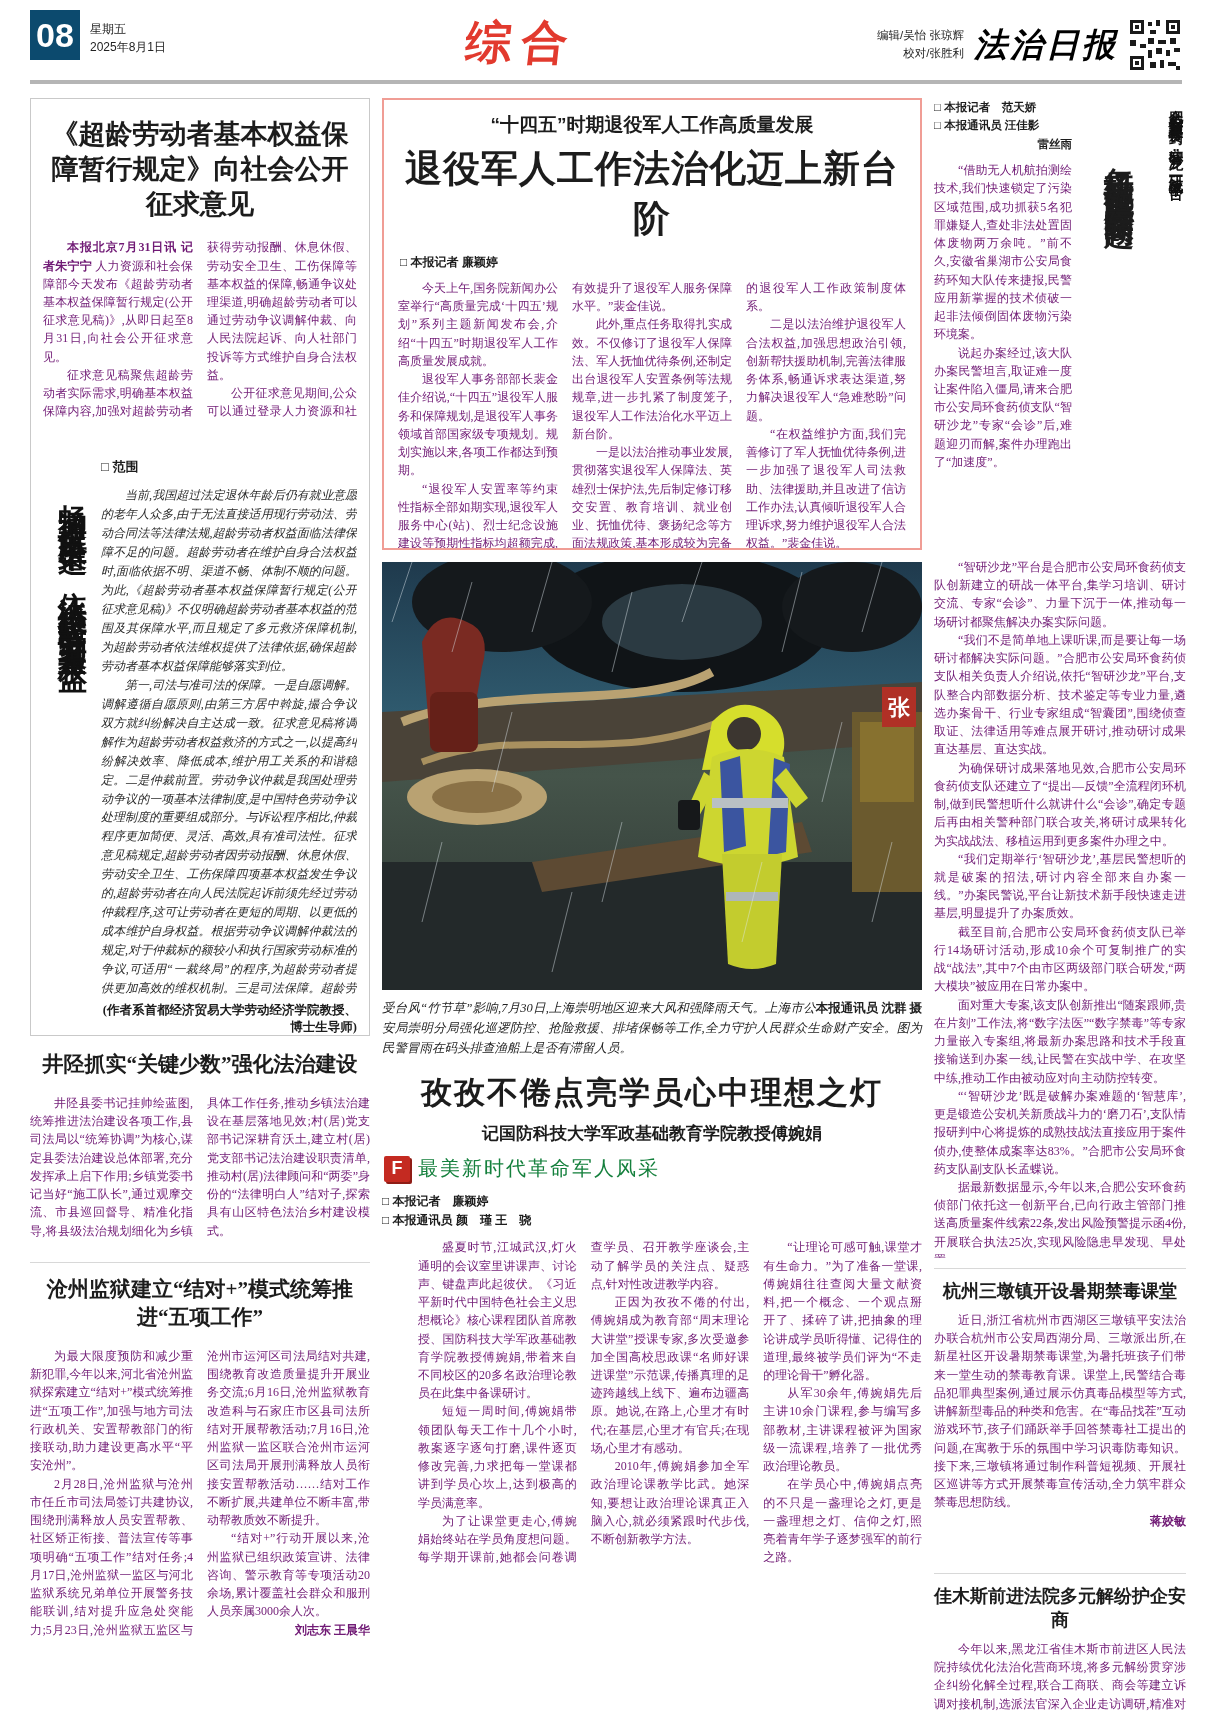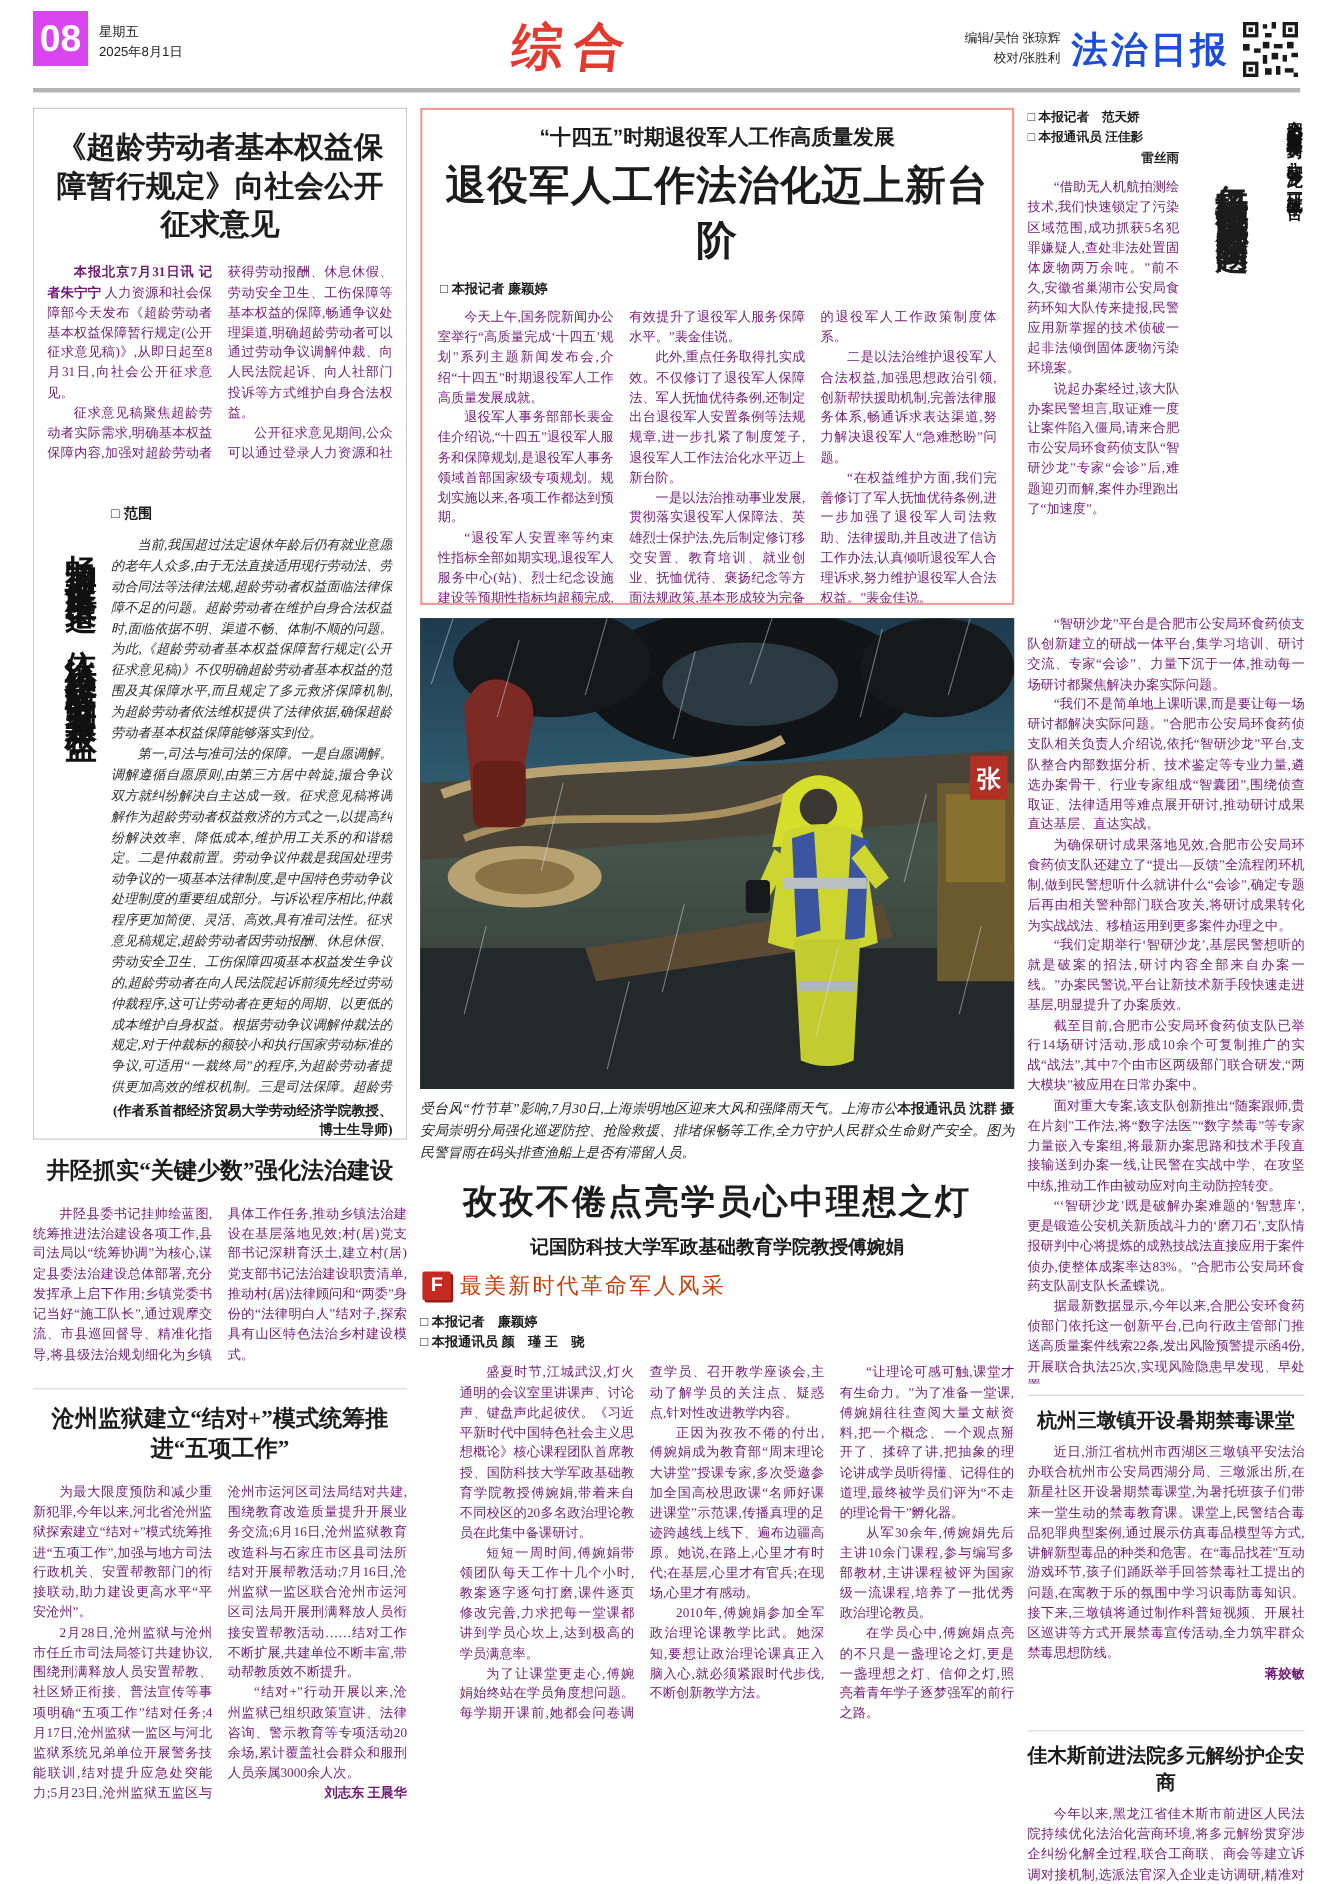--- a/index.html
+++ b/index.html
@@ -5,28 +5,28 @@
   * { margin:0; padding:0; box-sizing:border-box; }
   html,body { background:#fff; }
   .page {
     position:relative; width:1212px; height:1713px; margin:0 auto;
     background:#fff; overflow:hidden;
     font-family:"Liberation Serif","DejaVu Serif",serif;
     color:#1c1c1c;
   }
   
   .hdr { display:flex; align-items:flex-start; padding:10px 30px 0 30px; height:78px; }
-  .pgbox { width:50px; height:50px; background:#d946ef; color:#fff; font-family:"Liberation Sans",sans-serif;
+  .pgbox { width:50px; height:50px; background:#0c4a6e; color:#fff; font-family:"Liberation Sans",sans-serif;
     font-weight:bold; font-size:34px; display:flex; align-items:center; justify-content:center; }
   .dateblk { font-family:"Liberation Sans",sans-serif; font-size:12px; color:#222; margin:10px 0 0 10px; line-height:1.5; }
   .secttl { flex:1; text-align:center; color:#e23a2e; font-family:"Liberation Sans",sans-serif;
     font-weight:bold; font-size:46px; letter-spacing:10px; transform:skewX(-6deg); margin-top:2px; }
   .hdr-right { display:flex; align-items:center; gap:10px; margin-top:8px; }
   .editors { font-family:"Liberation Sans",sans-serif; font-size:11.5px; text-align:right; line-height:1.55; color:#222; }
-  .masthead { color:#1d4ed8; font-weight:bold; font-size:33px; letter-spacing:3px; font-family:"DejaVu Serif",serif; white-space:nowrap; }
+  .masthead { color:#000000; font-weight:bold; font-size:33px; font-style:italic; letter-spacing:3px; font-family:"DejaVu Serif",serif; white-space:nowrap; }
   .qr { width:54px; height:54px; }
   .hdr-rule { height:4px; background:#b5b5b5; margin:2px 30px 0 30px; }
   
   .main { display:grid; grid-template-columns:340px 540px 252px; gap:0 12px; padding:14px 30px 0 30px; }
   p { text-align:justify; text-indent:2em; }
   .bodytxt { font-size:12px; line-height:1.52; color:#701a75; }
   .cols2 { column-count:2; column-gap:14px;margin-top:16px; }
   .cols3 { column-count:3; column-gap:14px; }
   .sig { text-align:right; font-weight:bold; text-indent:0; }
   .divider { border-top:1px solid #d8d8d8; margin:10px 0; }
@@ -60,21 +60,21 @@
   .photo { display:block; width:540px; height:428px; background:#3a4a44; }
   figcaption { font-size:12.5px; font-style:italic; line-height:1.6; margin-top:8px; color:#222; text-align:justify; }
   figcaption .credit { font-style:normal; font-weight:bold; float:right; }
   .fu { margin-top:14px; }
   .fu h2 { font-size:31px; font-weight:bold; text-align:center; letter-spacing:2px; }
   .fu .subhead { font-family:"Liberation Sans",sans-serif; font-size:17px; font-weight:bold; text-align:center; margin:8px 0 10px 0; }
   .badge { display:flex; align-items:center; gap:8px; margin:6px 0 10px 2px; }
   .badge-cube { width:26px; height:26px; background:#c42a21; color:#fff; font-family:"Liberation Sans",sans-serif;
     font-weight:bold; font-size:18px; display:flex; align-items:center; justify-content:center; border-radius:2px;
     box-shadow:2px 2px 0 #8f1d16; }
-  .badge-text { font-family:"Liberation Sans",sans-serif; font-size:20px; color:#c2410c; letter-spacing:2px; }
+  .badge-text { font-family:"Liberation Sans",sans-serif; font-size:20px; color:#15803d; letter-spacing:2px; }
   .fu .bylines { font-family:"Liberation Sans",sans-serif; font-size:12px; font-weight:bold; line-height:1.6; margin-bottom:8px; }
   .fu-body { height:392px; overflow:hidden;margin-left:36px; }
   
   .hf-top { display:flex; gap:8px; height:452px; overflow:hidden; }
   .hf-narrow { width:138px; flex:none; overflow:hidden; }
   .hf-bylines { font-family:"Liberation Sans",sans-serif; font-size:11.5px; font-weight:bold; line-height:1.6; margin-bottom:8px; }
   .hf-vhead { writing-mode:vertical-rl; text-orientation:upright; font-size:30px; font-weight:bold; line-height:1.1;
     letter-spacing:4px; width:56px; flex:none; padding-top:46px; }
   .hf-vkick { writing-mode:vertical-rl; text-orientation:upright; font-family:"Liberation Sans",sans-serif;
     font-size:14.5px; font-weight:bold; line-height:1.2; letter-spacing:2px; width:40px; flex:none; color:#111; }

